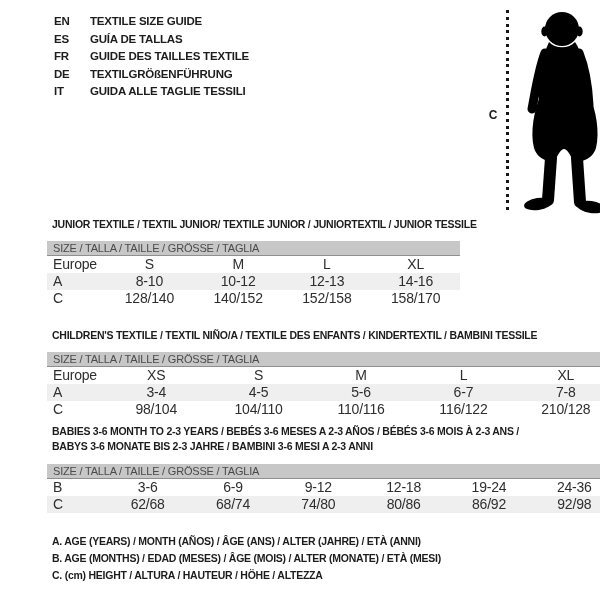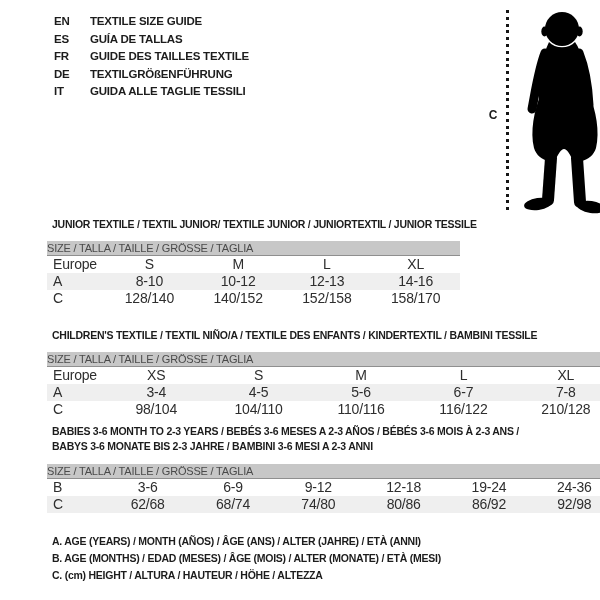--- a/index.html
+++ b/index.html
@@ -40,21 +40,21 @@
   .tb-0 { top: 217px; width: 413px; }
   .tb-1 { top: 328px; width: 570px; }
   .tb-2 { top: 424px; width: 570px; }
   .table-title { margin-bottom: 9px; margin-left: 5px; }
   .tb-2 .table-title { margin-bottom: 10px; }
   .title-line {
     font-weight: bold; font-size: 10.5px; line-height: 15px; letter-spacing: -0.25px;
     white-space: nowrap;
   }
   .size-bar {
-    height: 15px; line-height: 14px; 
+    height: 15px; line-height: 14px; padding-left: 6px;
     background: #c7c7c7; color: #4a4a4a;
     border-bottom: 1px solid #8f8f8f;
     font-size: 11px; letter-spacing: -0.2px;
   }
   .trow { display: flex; height: 17px; line-height: 17px; font-size: 14px; color: #2e2e2e; letter-spacing: -0.2px; }
   .trow.shaded { background: #efefef; }
   .tlabel { width: 58px; padding-left: 6px; text-align: left; }
   .tcell { flex: 1; text-align: center; }
 
   

